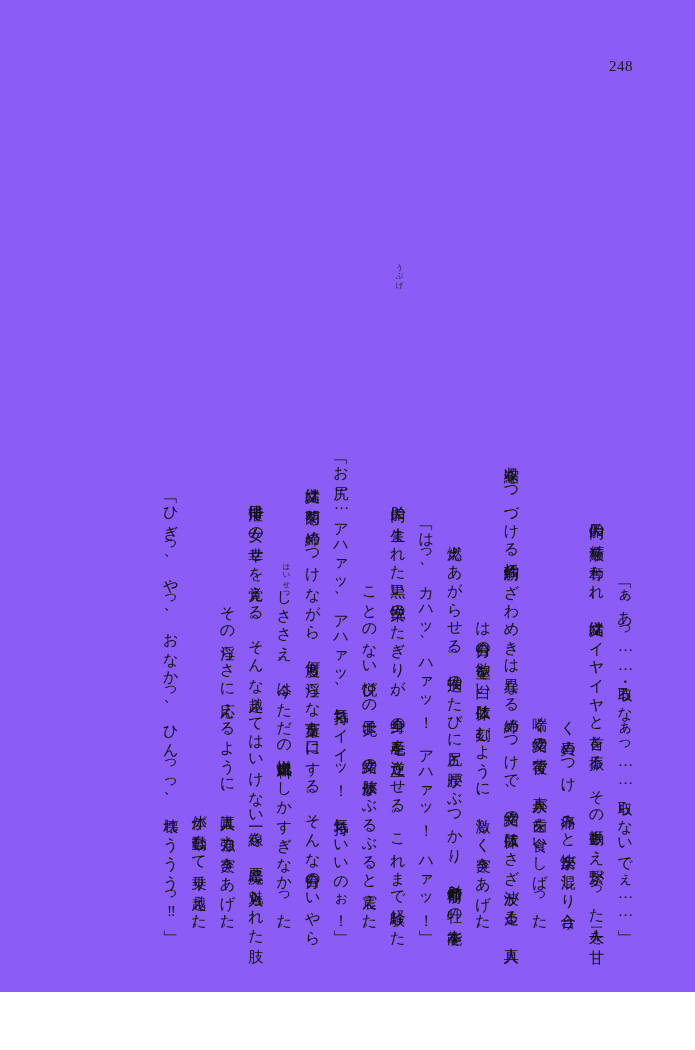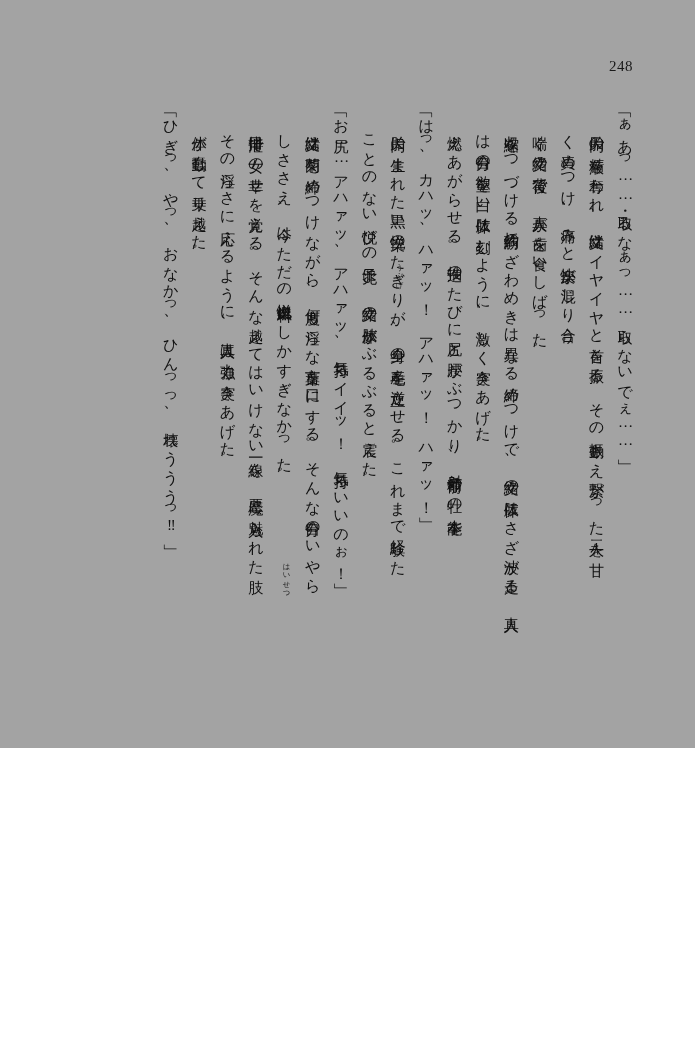--- a/index.html
+++ b/index.html
@@ -3,25 +3,26 @@
 <meta charset="utf-8">
 <style>
   html, body {
     margin: 0;
     padding: 0;
     background: #ffffff;
   }
   .page {
     position: relative;
     width: 695px;
-    height: 748px;
-    background: #a3a3a3;
+    height: 992px;
+    background: #8b5cf6;
     overflow: hidden;
     font-family: "Liberation Serif", "DejaVu Serif", serif;
     color: #111111;
+    text-align: right;
   }
   .page-number {
     position: absolute;
     top: 58px;
     right: 62px;
     font-size: 15px;
     letter-spacing: 0.5px;
     color: #1a1a1a;
     font-family: "Liberation Serif", serif;
   }

